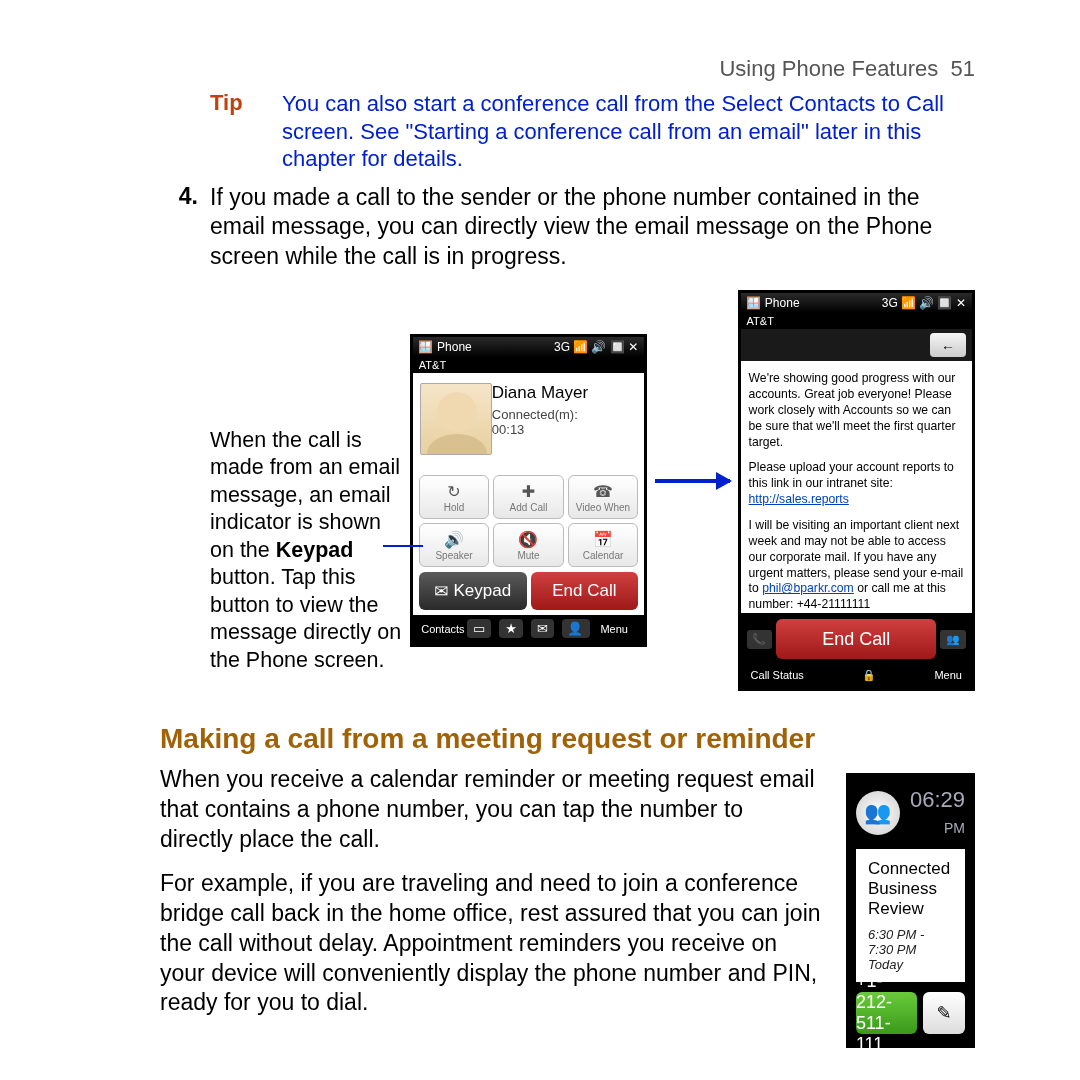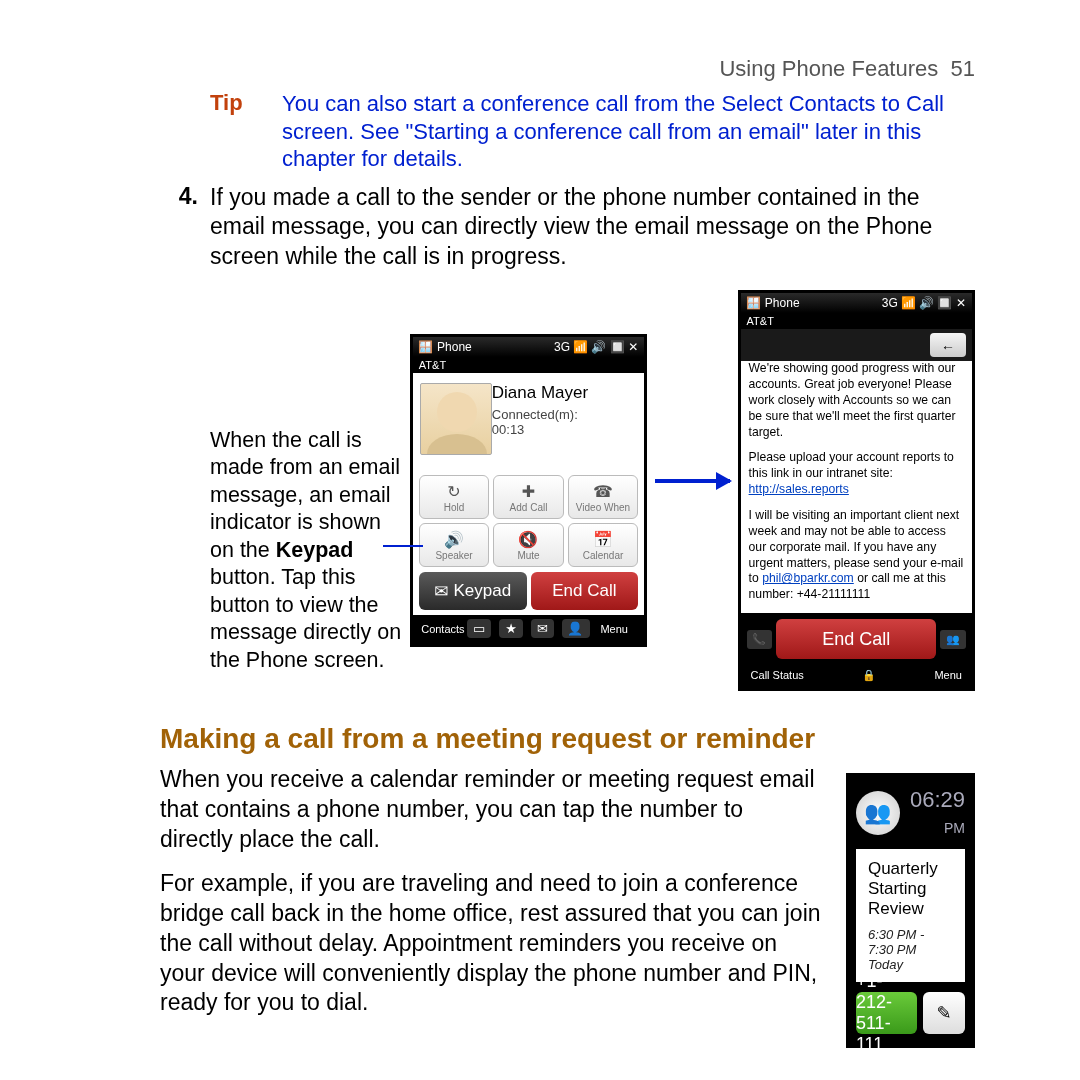--- a/index.html
+++ b/index.html
@@ -33,21 +33,21 @@
   .keypad{ flex:1; background:linear-gradient(#5a5a5a,#2a2a2a); color:#fff; border-radius:6px; height:38px; display:flex; align-items:center; justify-content:center; font-size:17px; gap:5px;}
   .endcall{ flex:1; background:linear-gradient(#d04040,#a01818); color:#fff; border-radius:6px; height:38px; display:flex; align-items:center; justify-content:center; font-size:17px;}
   .pbot{ background:#000; color:#fff; display:flex; padding:4px 6px 6px; font-size:11px; align-items:center;}
   .pbot .bc{ flex:1; text-align:center;}
   .pbot .bic{ display:flex; gap:8px; justify-content:center; flex:2;}
   .pbot .bic span{ background:#333; border-radius:4px; padding:2px 6px; font-size:13px;}
   .arrow{ width:80px; height:4px; background:#0020d0; position:relative; margin:0 8px; margin-top:-20px;}
   .arrow::after{ content:""; position:absolute; right:-2px; top:-7px; border-left:16px solid #0020d0; border-top:9px solid transparent; border-bottom:9px solid transparent;}
   .backbar{ background:#1a1a1a; padding:4px 6px; display:flex; justify-content:flex-end;}
   .backbtn{ width:36px; height:24px; background:linear-gradient(#f5f5f5,#ccc); border-radius:4px; display:flex; align-items:center; justify-content:center; font-size:14px;}
-  .emailtxt{ background:#fff; font-size:12.2px; padding:0 8px; line-height:1.3; height:252px; overflow:hidden;}
+  .emailtxt{ background:#fff; font-size:12.2px; padding:10px 8px; line-height:1.3; height:252px; overflow:hidden;}
   .emailtxt p{ margin-bottom:10px;}
   .emailtxt a{ color:#0040c0; text-decoration:underline;}
   .endrow2{ background:#000; padding:6px; display:flex; align-items:center; gap:4px;}
   .sidebtn{ background:#333; border-radius:3px; padding:3px 6px; color:#888; font-size:11px;}
   .endcall2{ flex:1; background:linear-gradient(#d04040,#a01818); color:#fff; border-radius:6px; height:40px; display:flex; align-items:center; justify-content:center; font-size:18px;}
   .pbot2{ background:#000; color:#fff; display:flex; justify-content:space-between; padding:4px 10px 6px; font-size:11px;}
   .h2{ color:#a16207; font-size:28px; font-weight:bold; margin-bottom:10px;}
   .sec2{ display:flex; gap:24px;}
   .sec2txt{ font-size:23px; line-height:1.3;}
   .sec2txt p{ margin-bottom:14px;}
@@ -184,21 +184,21 @@
     <div class="sec2txt">
       <p>When you receive a calendar reminder or meeting request email that contains a phone number, you can tap the number to directly place the call.</p>
       <p>For example, if you are traveling and need to join a conference bridge call back in the home office, rest assured that you can join the call without delay. Appointment reminders you receive on your device will conveniently display the phone number and PIN, ready for you to dial.</p>
     </div>
     <div class="remind">
       <div class="rtop">
         <div class="ricon">👥</div>
         <div class="rtime"><span>06:29</span> <small>PM</small></div>
       </div>
       <div class="rcard">
-        <div class="rtitle">Quarterly Starting Review</div>
+        <div class="rtitle">Connected Business Review</div>
         <div class="rwhen">6:30 PM - 7:30 PM Today</div>
       </div>
       <div class="ractions">
         <div class="rcall">+1-212-511-111</div>
         <div class="redit">✎</div>
       </div>
     </div>
   </div>
 </div>
 

